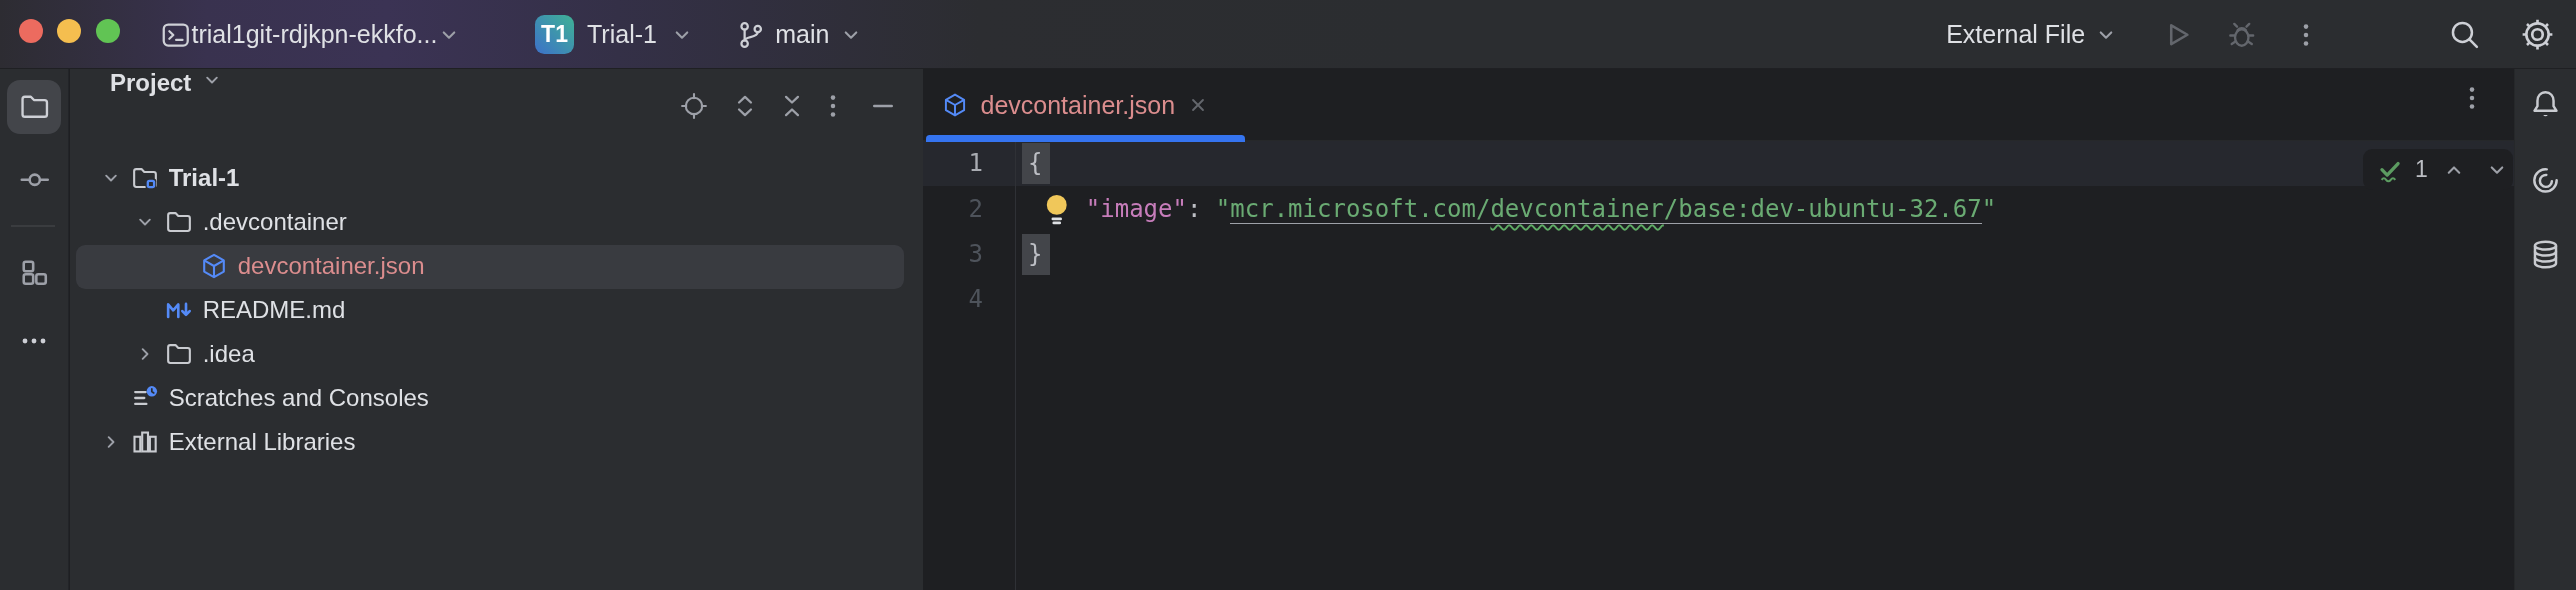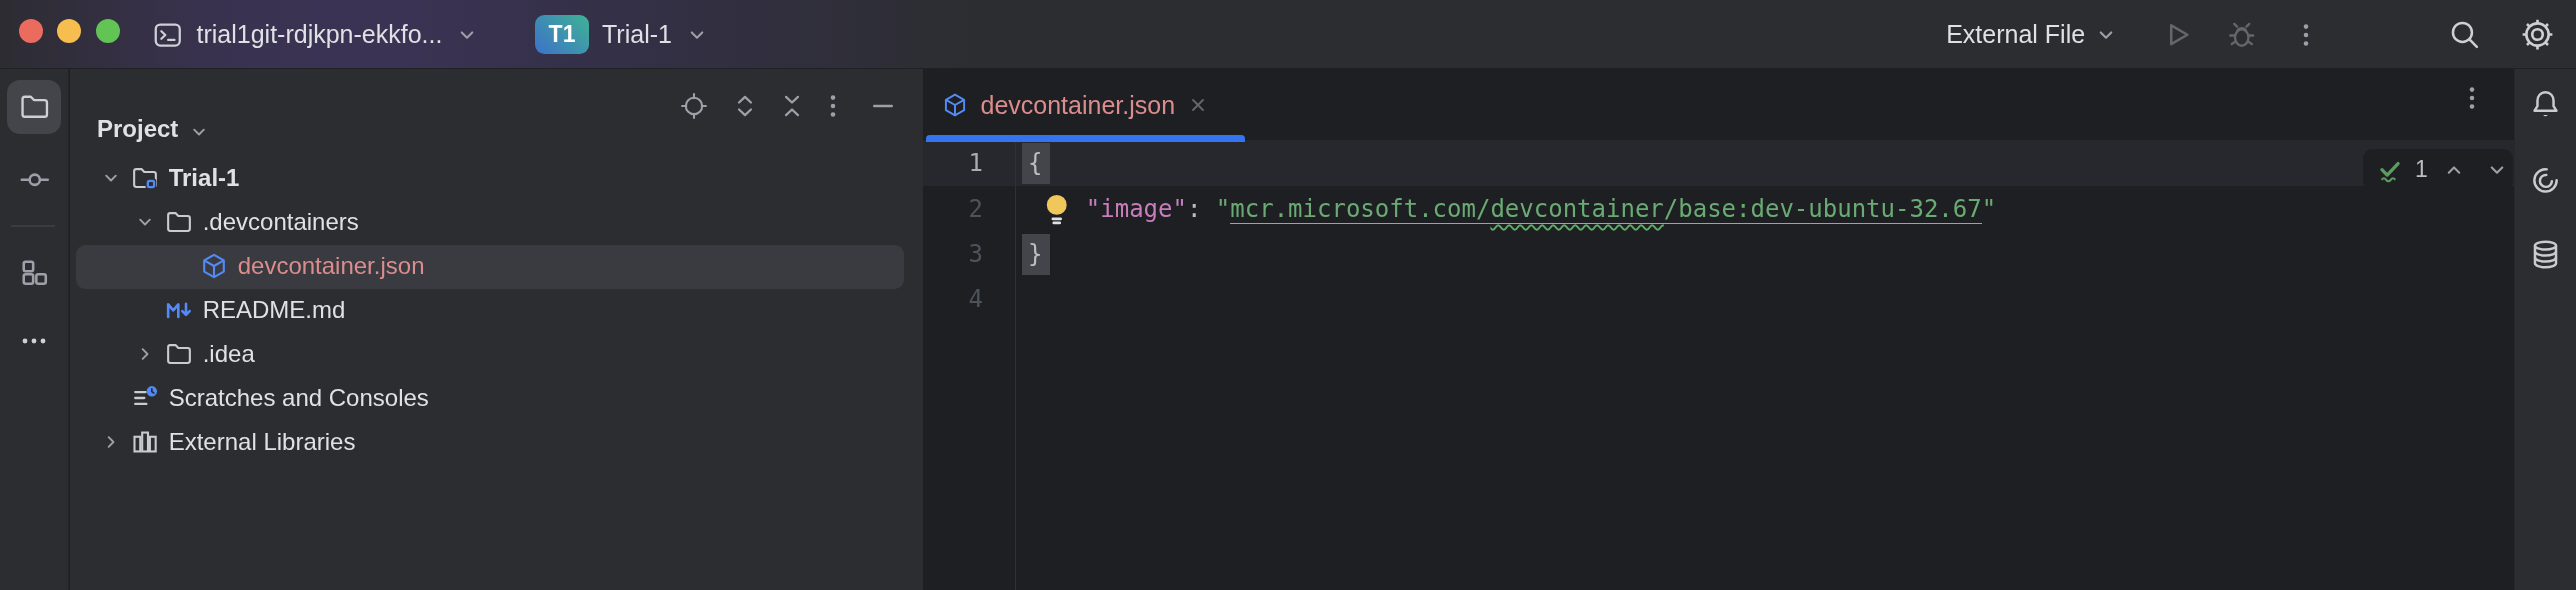--- a/index.html
+++ b/index.html
@@ -15,26 +15,26 @@
   .titlebar{
     position:absolute; left:0; top:0; width:2576px; height:69px;
     background:linear-gradient(90deg,#2D2C32 0%,#39324F 8%,#3B3354 15%,#343047 24%,#2C2D31 38%,#2B2D30 55%,#2B2D30 100%);
     border-bottom:0.9px solid #1F2023;
   }
   .tl{ position:absolute; top:18.5px; width:24px; height:24px; border-radius:50%; }
   .tl.red{ left:18.5px; background:#EC6B5F; }
   .tl.yel{ left:57px; background:#F5BE4F; }
   .tl.grn{ left:96px; background:#61C454; }
   .tb-group{ position:absolute; top:0; height:69px; display:flex; align-items:center; }
-  .win-widget{ left:152px; gap:13px; }
+  .win-widget{ left:160px; }
   .proj-widget{ left:535px; gap:13px; }
   .branch-widget{ left:736px; gap:9.3px; }
   .tb-text{ font-size:25px; color:#DFE1E5; }
   .badge-t1{
-    width:54px; height:39px; border-radius:9.3px; display:flex; align-items:center; justify-content:center;
+    width:39px; height:39px; border-radius:9.3px; display:flex; align-items:center; justify-content:center;
     background:linear-gradient(45deg,#3D71C9,#3FB295);
     color:#FFFFFF; font-size:23px; font-weight:700;
   }
   .ico{ color:#9DA0A8; }
   .ico-bright{ color:#CED0D6; }
   .ico-dim{ color:#63666C; }
   .tb-right{ position:absolute; right:15px; top:0; height:69px; display:flex; align-items:center; }
 
   
   .left-stripe{
@@ -47,21 +47,21 @@
   }
   .ls-btn{ position:absolute; left:18.5px; width:31.5px; height:31.5px; display:flex; align-items:center; justify-content:center; }
   .ls-div{ position:absolute; left:11px; right:13px; top:156px; height:1.9px; background:#3A3C3F; }
 
   
   .project-panel{
     position:absolute; left:70px; top:69px; width:853px; height:522px;
     background:#2B2D30;
   }
   .panel-header{ position:relative; height:74px; }
-  .ph-title{ position:absolute; left:27px; top:0; height:74px; display:flex; align-items:flex-end; gap:9.3px; }
+  .ph-title{ position:absolute; left:40px; top:0; height:74px; display:flex; align-items:flex-start; gap:9.3px; }
   .ph-label{ font-size:24px; font-weight:600; color:#DFE1E5; }
   .ph-ico{ position:absolute; top:23px; width:28px; height:28px; color:#9DA0A8; }
   .sel{ position:absolute; left:5.6px; top:176px; width:828px; height:44px; background:#393B40; border-radius:9.3px; z-index:1; }
   .tree{ position:absolute; left:0; top:87px; right:0; z-index:2; }
   .row{ height:44px; display:flex; align-items:center; font-size:24px; color:#DFE1E5; }
   .l0{ padding-left:28px; } .l1{ padding-left:62px; } .l2{ padding-left:97px; }
   .chev-box{ width:26px; height:26px; flex:0 0 auto; display:flex; align-items:center; justify-content:center; color:#9DA0A8; }
   .tree-ico{ width:28px; height:28px; flex:0 0 auto; margin-left:7.4px; margin-right:9.3px; display:flex; align-items:center; justify-content:center; }
   .bold{ font-weight:700; }
   .file-red{ color:#DB8D8E; }
@@ -134,20 +134,36 @@
   <div class="tb-group proj-widget">
     <span class="badge-t1">T1</span>
     <span class="tb-text">Trial-1</span>
     <span class="ico">
       <svg width="24" height="24" viewBox="0 0 16 16" fill="none" stroke="currentColor" stroke-width="1.4">
           <path d="M4.5 6.3L8 9.8l3.5-3.5" stroke-linecap="round" stroke-linejoin="round"></path>
         </svg>
     </span>
   </div>
 
+  <div class="tb-group branch-widget">
+    <span class="ico-bright">
+      <svg width="30" height="30" viewBox="0 0 16 16" fill="none" stroke="currentColor" stroke-width="1.2">
+        <circle cx="4.6" cy="3.4" r="1.7"></circle>
+          <circle cx="4.6" cy="12.6" r="1.7"></circle>
+          <circle cx="11.6" cy="4.8" r="1.7"></circle>
+        <path d="M4.6 5.1v5.8M11.6 6.5c0 3-7 2.2-7 4.4" stroke-linecap="round"></path>
+      </svg>
+    </span>
+    <span class="tb-text">main</span>
+    <span class="ico">
+      <svg width="24" height="24" viewBox="0 0 16 16" fill="none" stroke="currentColor" stroke-width="1.4">
+          <path d="M4.5 6.3L8 9.8l3.5-3.5" stroke-linecap="round" stroke-linejoin="round"></path>
+        </svg>
+    </span>
+  </div>
 
   <div class="tb-right">
     <div class="tb-group" style="position:static; gap:9.3px;">
       <span class="tb-text">External File</span>
       <span class="ico">
         <svg width="24" height="24" viewBox="0 0 16 16" fill="none" stroke="currentColor" stroke-width="1.4">
             <path d="M4.5 6.3L8 9.8l3.5-3.5" stroke-linecap="round" stroke-linejoin="round"></path>
           </svg>
       </span>
     </div>
@@ -286,21 +302,21 @@
       <span class="chev-box">
         <svg width="22" height="22" viewBox="0 0 16 16" fill="none" stroke="currentColor" stroke-width="1.4">
             <path d="M4.5 6.3L8 9.8l3.5-3.5" stroke-linecap="round" stroke-linejoin="round"></path>
           </svg>
       </span>
       <span class="tree-ico">
         <svg width="28" height="28" viewBox="0 0 16 16" fill="none" stroke="#C9CBD0" stroke-width="1.2">
           <path d="M1.8 4.1c0-.7.5-1.2 1.2-1.2h3l1.6 1.7h5.4c.7 0 1.2.5 1.2 1.2v6.1c0 .7-.5 1.2-1.2 1.2H3c-.7 0-1.2-.5-1.2-1.2z" stroke-linejoin="round"></path>
         </svg>
       </span>
-      <span>.devcontainers</span>
+      <span>.devcontainer</span>
     </div>
 
     <div class="row l2">
       <span class="chev-box"></span>
       <span class="tree-ico">
         <svg width="28" height="28" viewBox="0 0 16 16" fill="none" stroke="#548AF7" stroke-width="1.2" stroke-linejoin="round">
           <path d="M8 1.6l5.6 3.2v6.4L8 14.4 2.4 11.2V4.8z"></path>
           <path d="M2.4 4.8L8 8l5.6-3.2M8 8v6.4"></path>
         </svg>
       </span>

